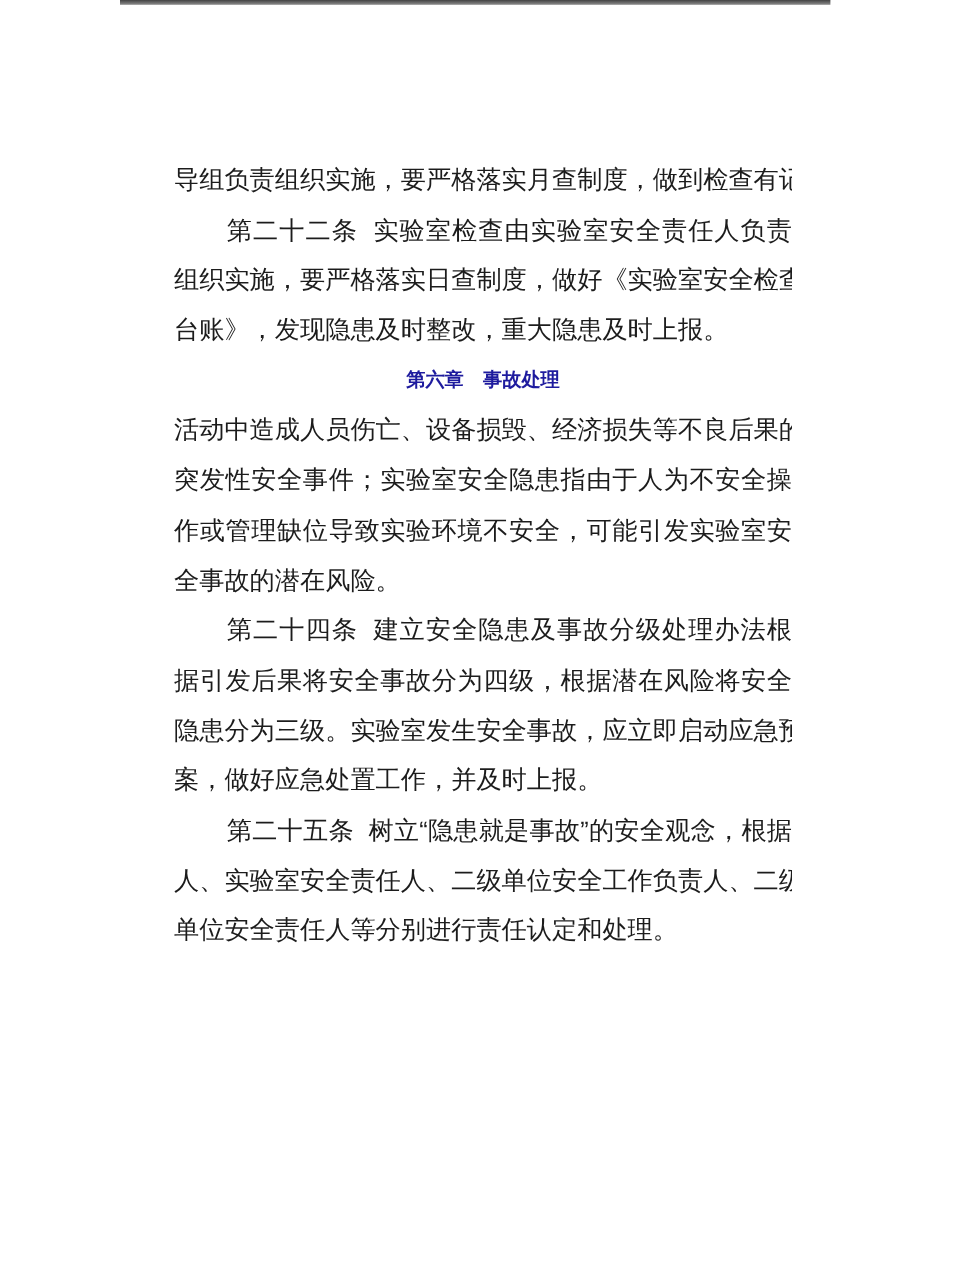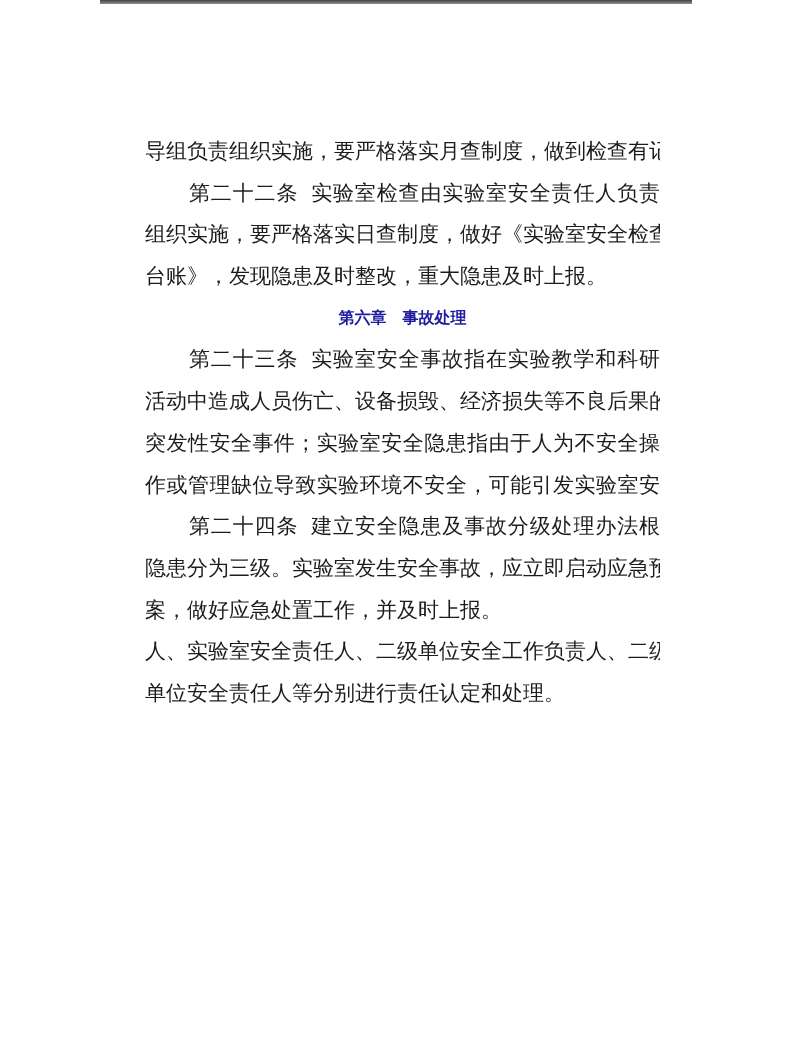--- a/index.html
+++ b/index.html
@@ -71,24 +71,26 @@
 <body>
 
 <div class="viewport">
   <div class="page-edge top"></div>
   <div class="content">
       <div class="line">导组负责组织实施，要严格落实月查制度，做到检查有记</div>
       <div class="line first"><span class="article-label">第二十二条</span><span class="label-gap"></span><span>实验室检查由实验室安全责任人负责</span></div>
       <div class="line">组织实施，要严格落实日查制度，做好《实验室安全检查</div>
       <div class="line last">台账》，发现隐患及时整改，重大隐患及时上报。</div>
       <div class="line chapter">第六章　事故处理</div>
-      <div class="line first"><span class="article-label">第二十三条</span><span class="label-gap"></span><span>实验室安全事故指在实验教学和科研</span></div>
       <div class="line">活动中造成人员伤亡、设备损毁、经济损失等不良后果的</div>
       <div class="line">突发性安全事件；实验室安全隐患指由于人为不安全操</div>
       <div class="line">作或管理缺位导致实验环境不安全，可能引发实验室安</div>
+      <div class="line last">全事故的潜在风险。</div>
       <div class="line first"><span class="article-label">第二十四条</span><span class="label-gap"></span><span>建立安全隐患及事故分级处理办法根</span></div>
+      <div class="line">据引发后果将安全事故分为四级，根据潜在风险将安全</div>
       <div class="line">隐患分为三级。实验室发生安全事故，应立即启动应急预</div>
       <div class="line last">案，做好应急处置工作，并及时上报。</div>
+      <div class="line first"><span class="article-label">第二十五条</span><span class="label-gap"></span><span>树立“隐患就是事故”的安全观念，根据</span></div>
       <div class="line">人、实验室安全责任人、二级单位安全工作负责人、二级</div>
       <div class="line last">单位安全责任人等分别进行责任认定和处理。</div>
     </div>
   <div class="page-edge bottom"></div>
 </div>
 
 </body></html>

